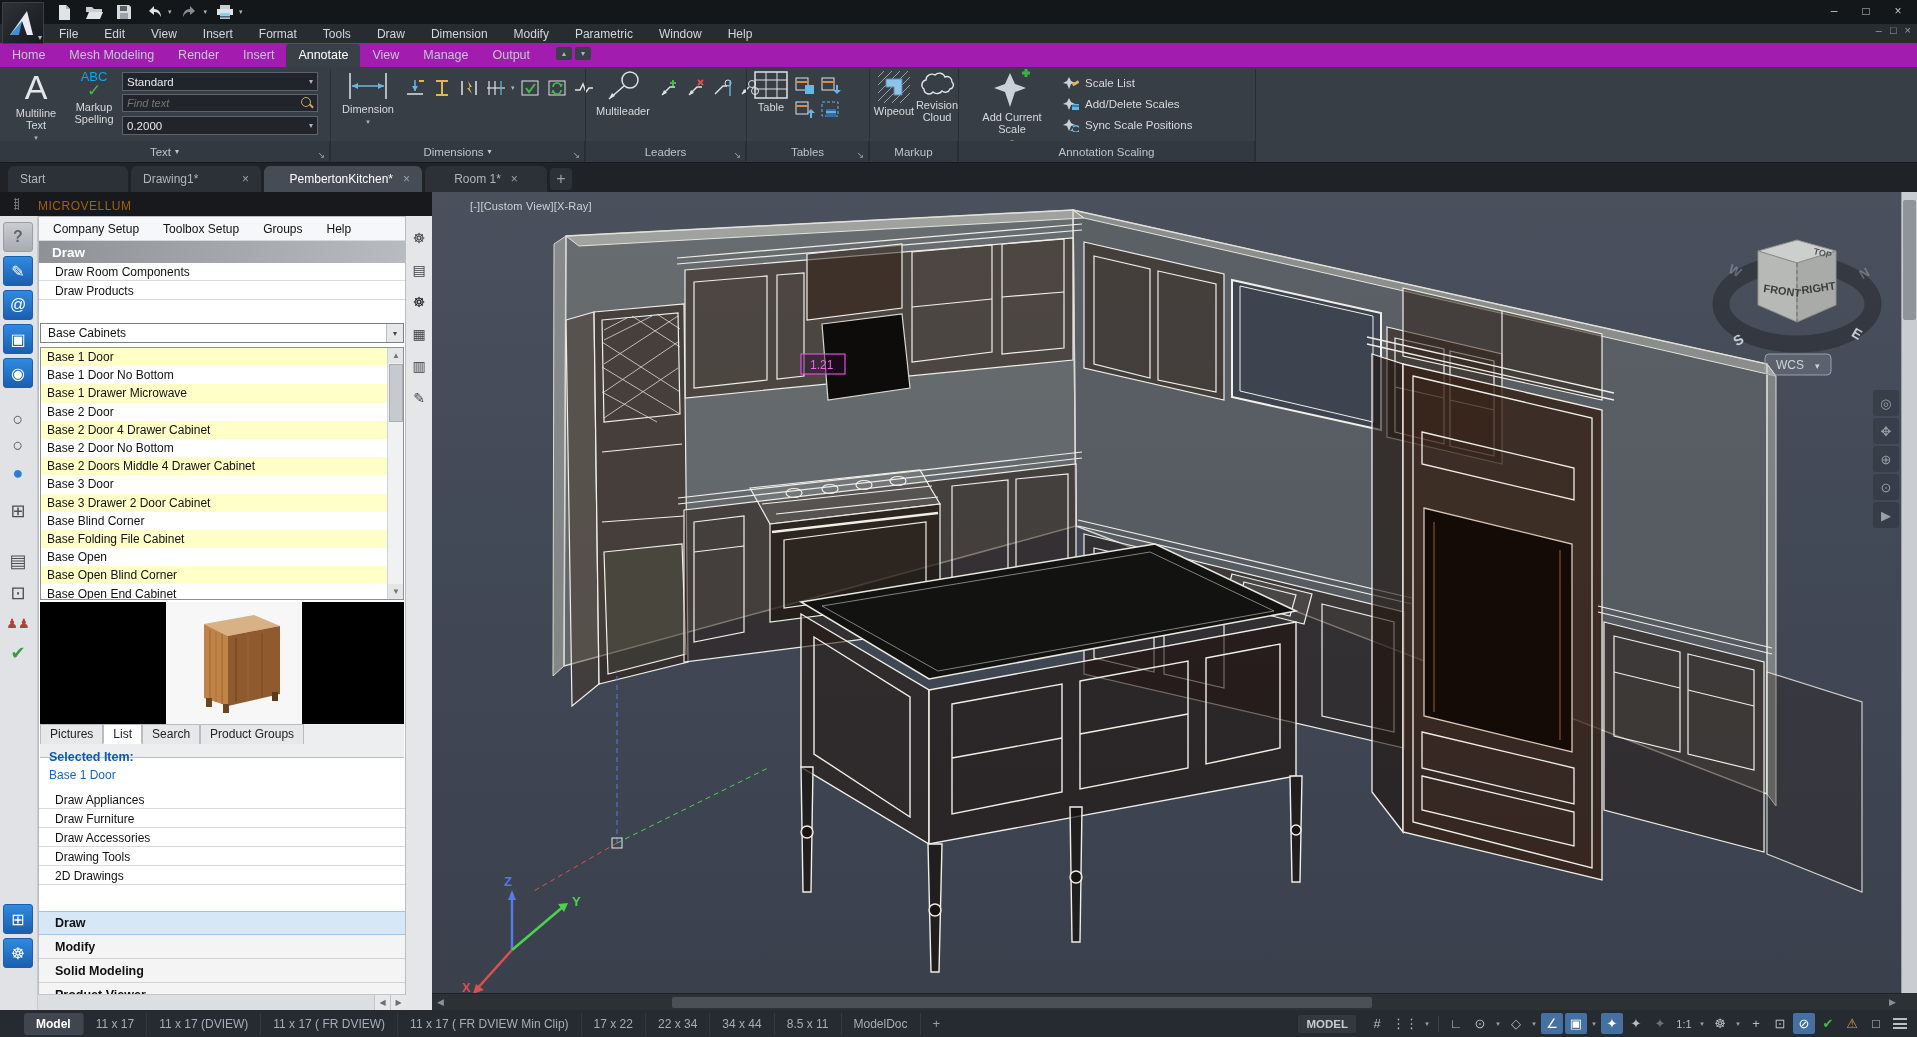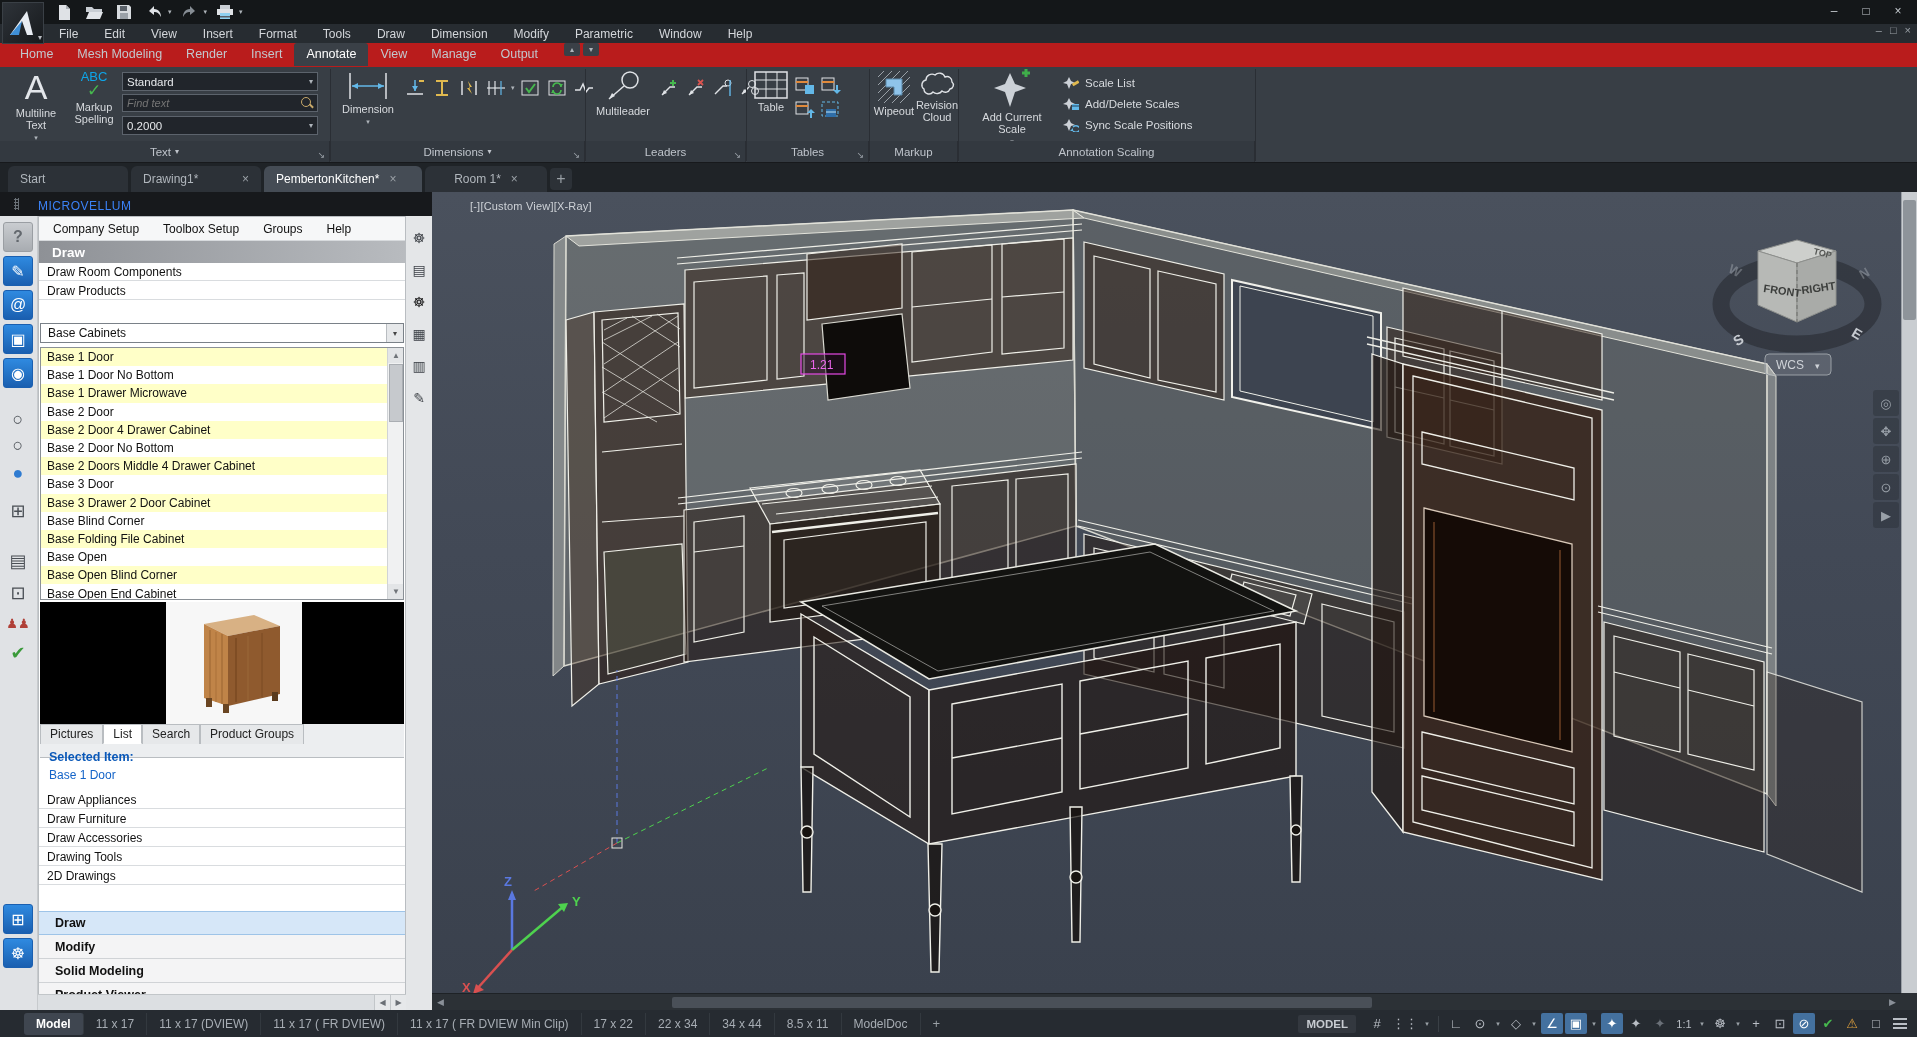--- a/index.html
+++ b/index.html
@@ -17,21 +17,21 @@
   .winctl{position:absolute;right:4px;top:0;display:flex;gap:2px;height:22px}
   .winctl span{width:30px;height:22px;display:flex;align-items:center;justify-content:center;color:#c3c8cd;font-size:12px}
 
   
   #menubar{position:absolute;left:0;top:24px;width:1917px;height:19px;background:#272c31;display:flex;align-items:center;padding-left:46px}
   #menubar .mitem{color:#d4d7db;font-size:12px;padding:0 13px;height:19px;display:flex;align-items:center}
   #menubar .winctl2{position:absolute;right:6px;top:0;display:flex;gap:8px}
   #menubar .winctl2 span{color:#9aa0a6;font-size:11px}
 
   
-  #ribtabs{position:absolute;left:0;top:43px;width:1917px;height:24px;background:#b91c1c;display:flex;align-items:flex-start;padding-left:8px}
+  #ribtabs{position:absolute;left:0;top:43px;width:1917px;height:24px;background:#a21caf;display:flex;align-items:center;}
   .rtab{color:#c2c7cd;font-size:12.5px;padding:4px 12px 5px;border-radius:3px 3px 0 0}
   .rtab.active{background:#3a4047;color:#fff}
   .ribcollapse{margin-left:14px;margin-bottom:4px;display:flex;gap:3px;align-items:center}
   .ribcollapse span{color:#aeb4ba;font-size:8px;background:#3a4047;padding:2px 6px;border-radius:2px}
 
   
   #ribbon{position:absolute;left:0;top:67px;width:1917px;height:96px;background:#383e45;border-bottom:1px solid #17191c}
   .panel{position:absolute;top:0;height:74px}
   .plabel{position:absolute;top:74px;height:21px;background:#333940;border-right:1px solid #2a2e34;
     color:#bfc4cb;font-size:11.5px;display:flex;align-items:center;justify-content:center;gap:4px}
@@ -55,38 +55,38 @@
 
   
   #filetabs{position:absolute;left:0;top:163px;width:1917px;height:29px;background:#1f2327;display:flex;align-items:flex-end;padding-left:8px;gap:3px}
   .ftab{height:26px;border-radius:6px 6px 0 0;background:#2c3137;color:#b0b6bc;font-size:12px;display:flex;align-items:center;gap:10px;padding:0 12px}
   .ftab.active{background:#454c55;color:#fff}
   .ftab .x{font-size:12px;color:#9aa0a6}
   .ftab-add{width:22px;height:22px;border-radius:4px;background:#2c3137;color:#9aa0a6;display:flex;align-items:center;justify-content:center;margin-bottom:2px}
 
   
   #palette{position:absolute;left:0;top:192px;width:432px;height:818px;background:#e4e6e8}
-  #paltitle{position:absolute;left:0;top:0;width:432px;height:28px;background:#17191c;color:#3b82f6;
+  #paltitle{position:absolute;left:0;top:0;width:432px;height:28px;background:#17191c;color:#a16207;
     font-size:12px;display:flex;align-items:center;padding-left:38px;letter-spacing:.5px}
   #paltitle .grip{position:absolute;left:14px;top:6px;width:5px;height:12px;
     background-image:radial-gradient(circle,#6a7076 1px,transparent 1.2px);background-size:3px 3px}
   #lstrip{position:absolute;left:0;top:24px;width:38px;height:794px;background:#e0e2e5;border-right:1px solid #c7cacd}
   .tile{position:absolute;left:3px;width:30px;height:30px;border-radius:3px;display:flex;align-items:center;justify-content:center;font-size:16px}
   .tile.blue{background:linear-gradient(180deg,#2f8ae0,#1a5fb0);color:#fff;border:1px solid #1a5fb0}
   .tile.gray{background:linear-gradient(180deg,#c9ccd0,#a8acb1);color:#63686e;border:1px solid #9a9ea3;font-weight:bold}
   .tile.plain{background:transparent;color:#4a4f55;font-size:18px}
   #rstrip{position:absolute;right:0;top:24px;width:26px;height:794px;background:#e4e6e8}
   #rstrip .ric{position:absolute;left:3px;width:20px;height:20px;display:flex;align-items:center;justify-content:center;font-size:14px;color:#3c4046}
   #palmain{position:absolute;left:38px;top:24px;width:368px;height:794px;background:#fff;border:1px solid #b9bdc1}
   #palmenu{position:absolute;left:0;top:0;width:366px;height:24px;background:#f6f7f8;border-bottom:1px solid #d7dadd;display:flex;align-items:center;padding-left:14px;gap:24px}
   #palmenu span{font-size:12px;color:#111}
   #drawhdr{position:absolute;left:0;top:24px;width:366px;height:22px;background:linear-gradient(90deg,#8e9196,#b8bbbf);
     color:#fff;font-weight:bold;font-size:13.5px;display:flex;align-items:center;padding-left:13px}
   .prow{position:absolute;left:0;width:366px;height:18px;background:#fff;border-bottom:1px solid #d9dcdf;
-    font-size:12px;color:#111;display:flex;align-items:center;padding-left:8px}
+    font-size:12px;color:#111;display:flex;align-items:center;padding-left:16px}
   #combo-cab{position:absolute;left:1px;top:106px;width:364px;height:20px;border:1px solid #7a8188;background:#fff;
     display:flex;align-items:center;justify-content:space-between;font-size:12px;color:#111;padding-left:7px}
   #combo-cab .dd{width:17px;height:18px;background:#e6e8ea;border-left:1px solid #b9bdc1;display:flex;align-items:center;justify-content:center;font-size:8px;color:#444}
   #listbox{position:absolute;left:1px;top:130px;width:364px;height:253px;border:1px solid #8a9096;overflow:hidden;background:#fff}
   .litem{height:18.2px;font-size:12px;color:#111;display:flex;align-items:center;padding-left:6px;width:347px}
   .litem:nth-child(odd){background:#ffffc8}
   #lscroll{position:absolute;right:0;top:0;width:16px;height:251px;background:#f0f1f2;border-left:1px solid #d0d3d6}
   #lscroll .sbtn{width:16px;height:15px;background:#e3e5e7;color:#707479;font-size:8px;display:flex;align-items:center;justify-content:center}
   #lscroll .sthumb{position:absolute;left:1px;top:16px;width:14px;height:58px;background:#c6c9cd;border:1px solid #aaaeb3}
   #lscroll .sdown{position:absolute;bottom:0}
@@ -501,21 +501,21 @@
 </div>
 
 <div id="filetabs">
   <span class="ftab" style="width:120px">
     <span>Start</span>
     </span>
   <span class="ftab" style="width:130px;justify-content:space-between">
     <span>Drawing1*</span>
       <span class="x">×</span>
     </span>
-  <span class="ftab active" style="width:158px;justify-content:flex-start">
+  <span class="ftab active" style="width:158px;justify-content:flex-end">
     <span>PembertonKitchen*</span>
       <span class="x">×</span>
     </span>
   <span class="ftab" style="width:122px;justify-content:center">
     <span>Room 1*</span>
       <span class="x">×</span>
     </span>
   <span class="ftab-add">+</span>
 </div>
 

